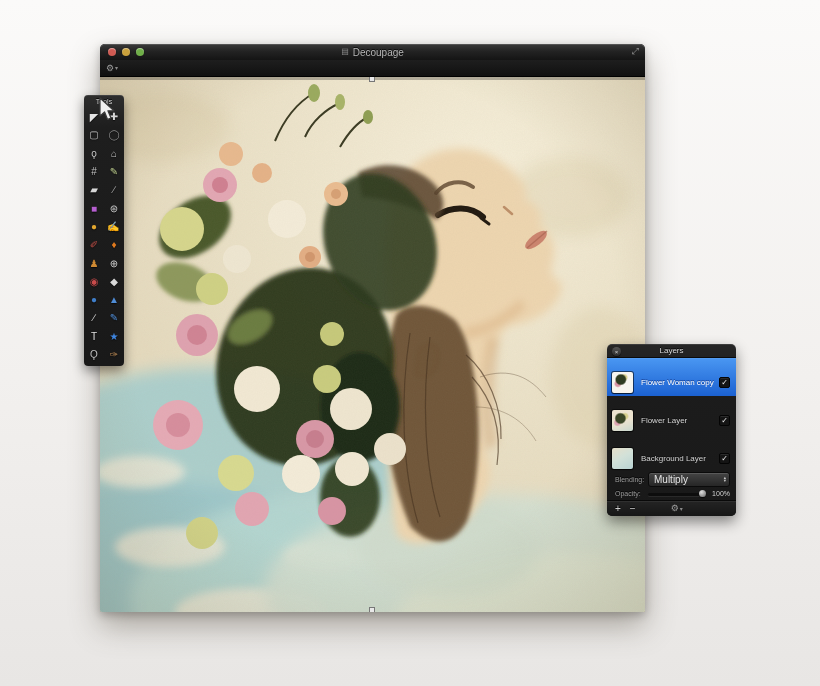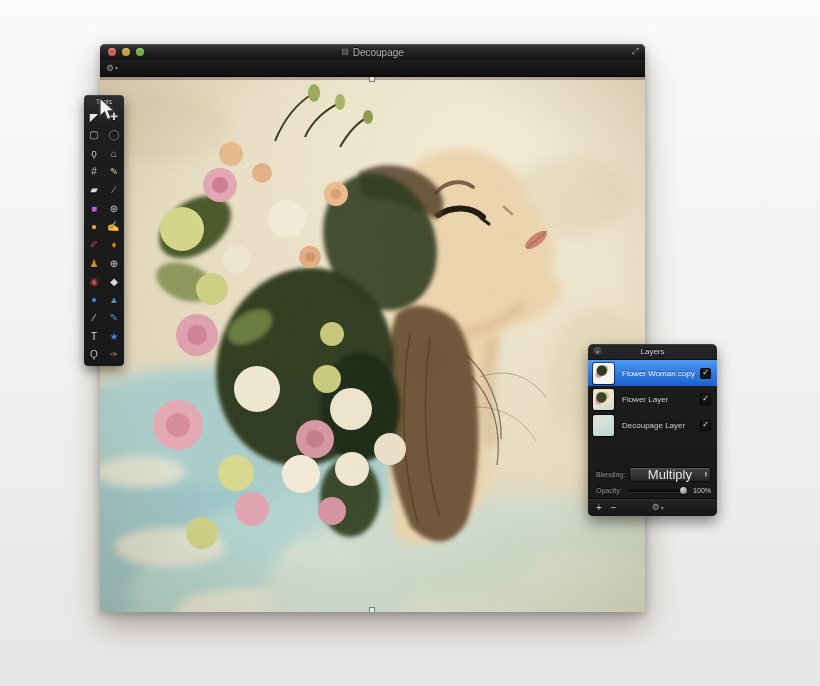--- a/index.html
+++ b/index.html
@@ -43,31 +43,31 @@
     text-shadow:0 -1px 0 #000;}
   .tools-grid{flex:1;display:grid;grid-template-columns:20px 20px;grid-auto-rows:18.3px;}
   .tool{display:flex;align-items:center;justify-content:center;cursor:pointer;}
   .tool span{font-size:10px;line-height:1;text-shadow:0 1px 1px rgba(0,0,0,.6);}
   .tool.first span{font-size:11px;}
 
   
   .cursor{position:absolute;left:97px;top:97px;z-index:30;pointer-events:none;}
 
   
-  .layers{position:absolute;left:588px;top:344px;width:129px;height:172px;
+  .layers{position:absolute;left:607px;top:344px;width:129px;height:172px;
     background:linear-gradient(180deg,#262626,#1c1c1c 20%,#191919 100%);
     border-radius:5px;box-shadow:0 6px 14px rgba(0,0,0,.45),inset 0 1px 0 rgba(255,255,255,.1);
     display:flex;flex-direction:column;overflow:hidden;}
   .layers-header{position:relative;height:15px;display:flex;align-items:center;justify-content:center;
     border-bottom:1px solid #0a0a0a;box-shadow:0 1px 0 rgba(255,255,255,.05);}
   .layers-title{font-size:8px;color:#d8d8d8;text-shadow:0 -1px 0 #000;}
   .layers-close{position:absolute;left:5px;top:3px;width:9px;height:9px;border-radius:50%;
     background:linear-gradient(180deg,#555,#2b2b2b);display:flex;align-items:center;justify-content:center;
     font-size:6px;color:#d8d8d8;line-height:1;cursor:pointer;box-shadow:0 1px 1px rgba(0,0,0,.6);}
-  .layer-row{height:26px;display:flex;align-items:center;padding:0 6px 0 5px;}
+  .layer-row{height:26px;display:flex;align-items:center;padding:12px 6px 0 5px;}
   .layer-row.selected{background:linear-gradient(180deg,#4a97f2,#1b61d1);}
   .layer-thumb{width:21px;height:21px;border-radius:2px;box-shadow:0 0 0 1px rgba(0,0,0,.55),0 1px 1px rgba(0,0,0,.4);
     margin-right:8px;flex:0 0 auto;}
   .thumb-0{background:
     radial-gradient(circle at 42% 36%, #2f3b21 0 4.5px, rgba(47,59,33,0) 6px),
     radial-gradient(circle at 28% 56%, #d995a6 0 2.5px, rgba(217,149,166,0) 4px),
     radial-gradient(circle at 58% 26%, #d9d08e 0 2.5px, rgba(217,208,142,0) 4px),
     #f7f5ef;}
   .thumb-1{background:
     radial-gradient(circle at 40% 40%, #3a4526 0 4.5px, rgba(58,69,38,0) 6px),
@@ -80,21 +80,21 @@
   .layer-row.selected .layer-name{color:#fff;text-shadow:0 -1px 0 rgba(0,0,60,.5);}
   .layer-check{width:9px;height:9px;border-radius:2px;background:#141414;border:1px solid #040404;
     box-shadow:inset 0 1px 0 rgba(255,255,255,.1);display:flex;align-items:center;justify-content:center;
     font-size:8px;color:#ececec;line-height:1;cursor:pointer;}
   .layers-spacer{flex:1;}
   .ctrl-row{height:16px;display:flex;align-items:center;padding:0 6px 0 8px;}
   .ctrl-label{font-size:7px;color:#9c9c9c;width:33px;text-shadow:0 -1px 0 #000;}
   .popup{flex:1;height:13px;background:linear-gradient(180deg,#444,#262626);
     border:1px solid #0a0a0a;border-radius:3px;display:flex;align-items:center;
     padding:0 3px 0 5px;cursor:pointer;box-shadow:inset 0 1px 0 rgba(255,255,255,.12);}
-  .popup-value{flex:1;font-size:13px;color:#e4e4e4;text-align:center;}
+  .popup-value{flex:1;font-size:10px;color:#e4e4e4;}
   .stepper{display:flex;flex-direction:column;align-items:center;line-height:3.4px;}
   .stepper i{font-style:normal;font-size:4.5px;color:#cfcfcf;}
   .slider{position:relative;flex:1;height:12px;margin-right:4px;cursor:pointer;}
   .slider-track{position:absolute;left:0;right:0;top:5px;height:3px;background:#0d0d0d;border-radius:2px;
     box-shadow:0 1px 0 rgba(255,255,255,.07);}
   .slider-knob{position:absolute;top:2.5px;width:7px;height:7px;border-radius:50%;
     background:radial-gradient(circle at 35% 30%,#e0e0e0,#8b8b8b 70%);box-shadow:0 1px 1px rgba(0,0,0,.7);}
   .opacity-value{font-size:7px;color:#d2d2d2;width:20px;text-align:right;}
   .layers-footer{height:17px;background:linear-gradient(180deg,#242424,#161616);
     border-top:1px solid #090909;box-shadow:inset 0 1px 0 rgba(255,255,255,.06);
@@ -385,21 +385,21 @@
           <span class="layer-name">Flower Woman copy</span>
           <div class="layer-check">✓</div>
         </div>
         <div class="layer-row">
           <div class="layer-thumb thumb-1"></div>
           <span class="layer-name">Flower Layer</span>
           <div class="layer-check">✓</div>
         </div>
         <div class="layer-row">
           <div class="layer-thumb thumb-2"></div>
-          <span class="layer-name">Decoupage Layer</span>
+          <span class="layer-name">Background Layer</span>
           <div class="layer-check">✓</div>
         </div>
       </div>
 
     <div class="layers-spacer"></div>
 
     <div class="ctrl-row">
       <span class="ctrl-label">Blending:</span>
       <div class="popup">
         <span class="popup-value">Multiply</span>

